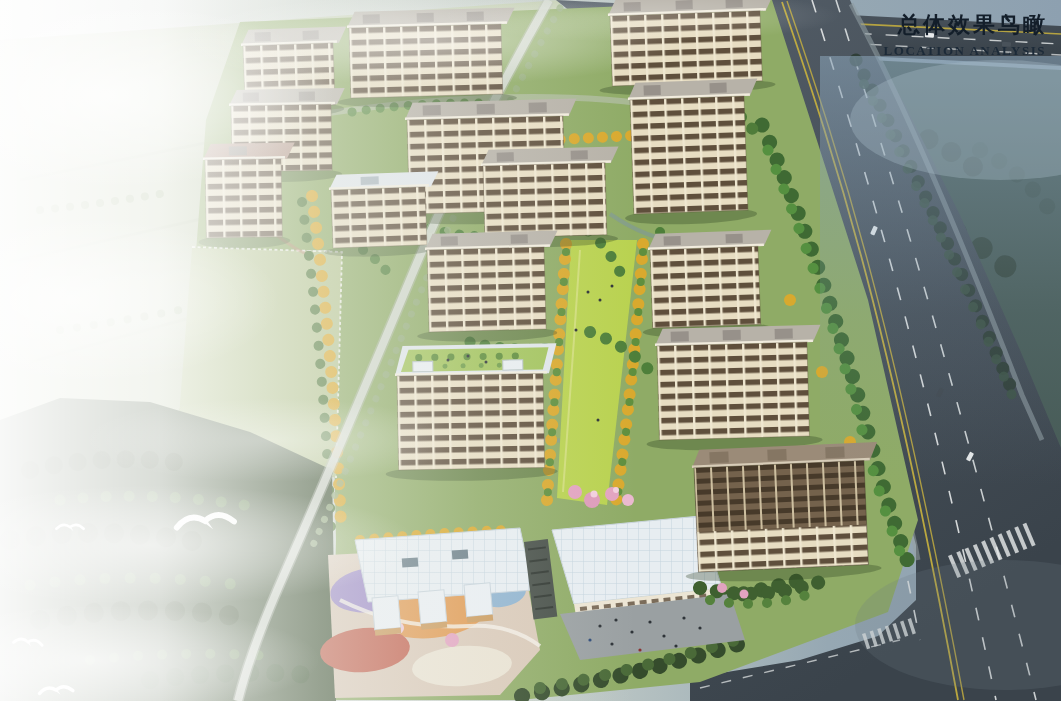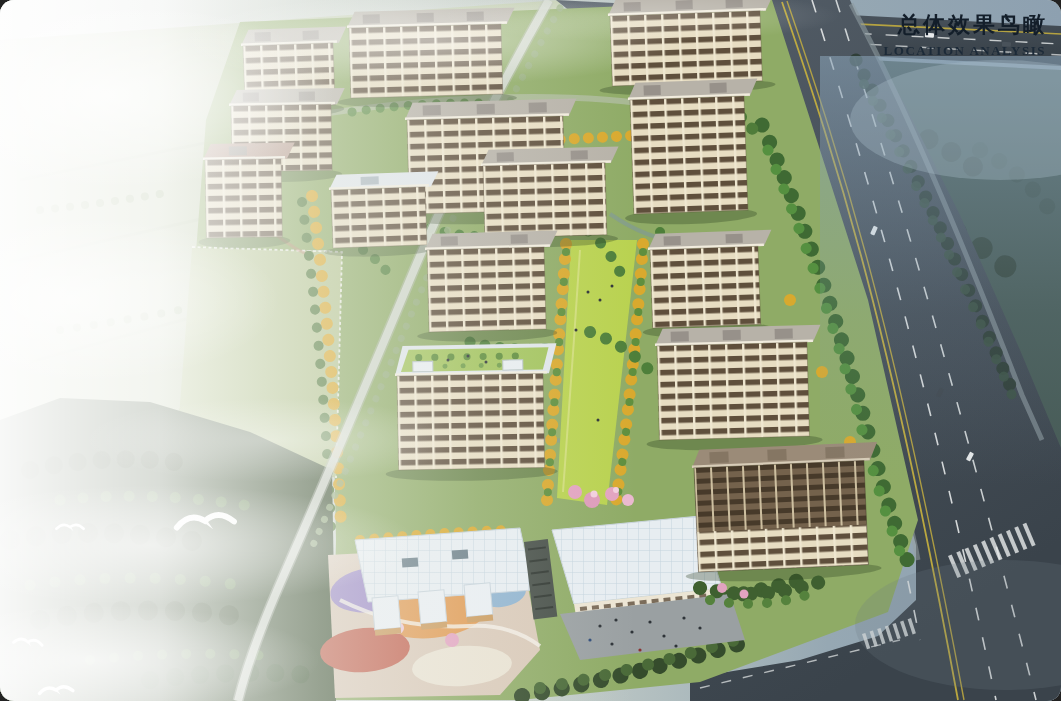--- a/index.html
+++ b/index.html
@@ -1,17 +1,17 @@
 <!DOCTYPE html>
 <html><head>
 <meta charset="utf-8">
 <style>
   html,body{margin:0;padding:0;background:#222;}
   .canvas{position:relative;width:1061px;height:701px;overflow:hidden;background:#cfd6d6;
-          font-family:"Liberation Serif","DejaVu Serif",serif;border-radius:14px;}
+          font-family:"Liberation Serif","DejaVu Serif",serif;}
   svg{display:block}
   text{font-family:"Liberation Serif","DejaVu Serif",serif;}
   .title-cn{font-size:22px;font-weight:bold;letter-spacing:3px;fill:#131e2a;}
   .title-en{font-size:13px;font-weight:bold;letter-spacing:1.5px;fill:#1c2a38;}
 </style>
 </head>
 <body>
 
 <div class="canvas">
 <svg width="1061" height="701" viewBox="0 0 1061 701">

